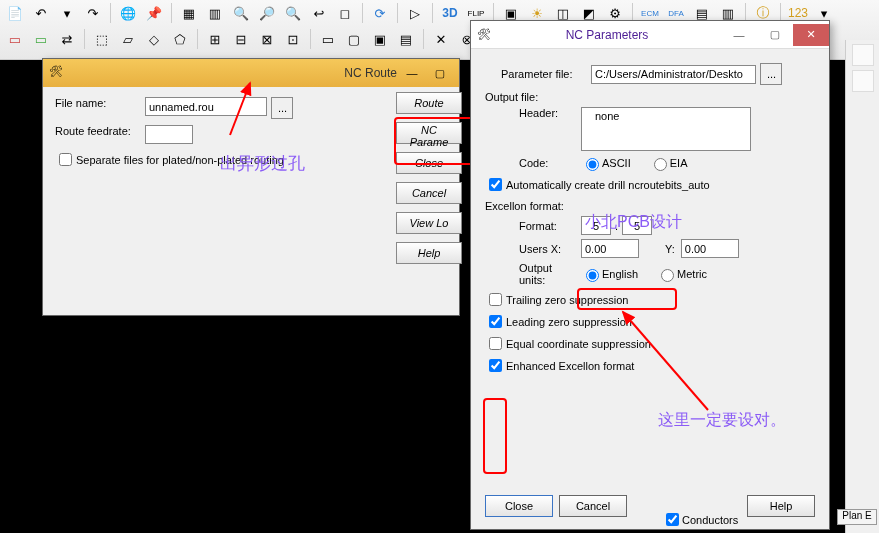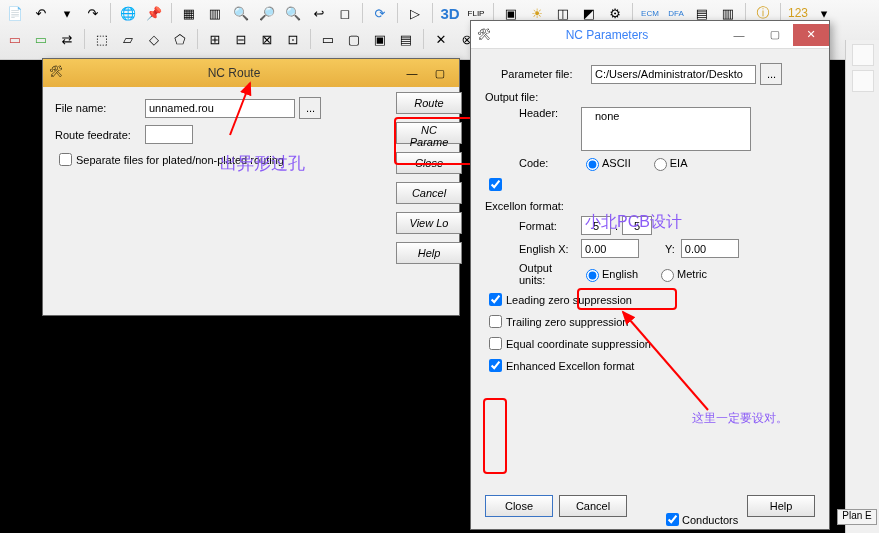--- a/index.html
+++ b/index.html
@@ -11,40 +11,40 @@
 .tb-btn { width: 22px; height: 22px; border: 1px solid transparent; display: inline-flex; align-items: center; justify-content: center; font-size: 13px; cursor: default; }
 .tb-sep { width: 1px; height: 20px; background: #ccc; margin: 0 2px; }
 
 
 .dark-area { position: absolute; top: 60px; left: 0; right: 0; bottom: 0; background: #000; }
 
 
 .dlg-route { position: absolute; top: 58px; left: 42px; width: 418px; height: 258px; background: #f0f0f0; border: 1px solid #666; box-shadow: 3px 3px 8px rgba(0,0,0,.3); }
 .dlg-route .titlebar { height: 28px; background: linear-gradient(#f5c85a, #e8b040); display: flex; align-items: center; padding: 0 6px; }
 .dlg-route .titlebar .ico { width: 16px; height: 16px; margin-right: 6px; }
-.dlg-route .titlebar .title { flex: 1; text-align: center; font-weight: normal; color: #333; font-size: 12px; }
+.dlg-route .titlebar .title { flex: 1; text-align: right; font-weight: normal; color: #333; font-size: 12px; }
 .dlg-route .titlebar .winbtn { width: 26px; height: 18px; margin-left: 2px; display: flex; align-items: center; justify-content: center; }
 .dlg-route .body { padding: 10px 12px; position: relative; }
-.fld-row { display: flex; align-items: center; margin-bottom: 6px; }
+.fld-row { display: flex; margin-bottom: 6px; }
 .fld-input { height: 19px; border: 1px solid #888; padding: 0 3px; background: #fff; }
 .sq-btn { width: 22px; height: 22px; border: 1px solid #888; background: #f0f0f0; margin-left: 4px; font-size: 11px; }
 .chk-row { display: flex; align-items: center; margin-top: 6px; }
 .chk-row input { margin-right: 4px; }
 .btn-stack { position: absolute; top: 92px; left: 396px; display: flex; flex-direction: column; gap: 8px; }
 .dlg-btn { width: 66px; height: 22px; border: 1px solid #888; background: linear-gradient(#fff, #e4e4e4); cursor: default; font-style: italic; }
 
 
 .anno-red { color: #8b5cf6; font-size: 17px; font-weight: normal; position: absolute; font-family: "Microsoft YaHei", sans-serif; }
 .anno-arrow { position: absolute; }
 .red-box { position: absolute; border: 2px solid #ff0000; border-radius: 4px; pointer-events: none; }
 
 
 .dlg-param { position: absolute; top: 20px; left: 470px; width: 360px; height: 510px; background: #f0f0f0; border: 1px solid #666; box-shadow: 3px 3px 8px rgba(0,0,0,.3); }
 .dlg-param .titlebar { height: 28px; background: #fff; display: flex; align-items: center; padding: 0 0 0 6px; border-bottom: 1px solid #ddd; }
-.dlg-param .titlebar .title { flex: 1; text-align: center; font-size: 12px; color: #3b82f6; }
+.dlg-param .titlebar .title { flex: 1; text-align: center; font-size: 12px; color: #4c1d95; }
 .dlg-param .titlebar .wbtn { width: 36px; height: 22px; display: flex; align-items: center; justify-content: center; color: #555; }
 .dlg-param .titlebar .wbtn.close { background: #cd5a5a; color: #fff; }
 .dlg-param .body { padding: 10px 14px; }
 .prow { display: flex; align-items: center; margin: 4px 16px; }
 .plabel { width: 90px; }
 .plabel2 { width: 80px; padding-left: 18px; }
 .pinput { height: 19px; border: 1px solid #888; padding: 0 3px; background: #fff; }
 .psection { margin: 6px 0 2px 0; }
 .multiline { border: 1px solid #888; background: #fff; padding: 2px 13px; height: 44px; width: 170px; overflow: auto; }
 .radio-group { display: flex; align-items: center; margin-right: 18px; }
@@ -79,21 +79,21 @@
     <span class="tb-btn">🔍</span>
     <span class="tb-btn">🔎</span>
     <span class="tb-btn">🔍</span>
     <span class="tb-btn">↩</span>
     <span class="tb-btn">◻</span>
     <span class="tb-sep"></span>
     <span class="tb-btn" style="color:#2a7ad4">⟳</span>
     <span class="tb-sep"></span>
     <span class="tb-btn">▷</span>
     <span class="tb-sep"></span>
-    <span class="tb-btn" style="color:#2a7ad4;font-weight:bold;font-size:15px">3D</span>
+    <span class="tb-btn" style="color:#2a7ad4;font-weight:bold;font-size:12px">3D</span>
     <span class="tb-btn" style="font-size:8px">FLIP</span>
     <span class="tb-sep"></span>
     <span class="tb-btn">▣</span>
     <span class="tb-btn" style="color:#d4a020">☀</span>
     <span class="tb-btn">◫</span>
     <span class="tb-btn">◩</span>
     <span class="tb-btn">⚙</span>
     <span class="tb-sep"></span>
     <span class="tb-btn" style="color:#2a7ad4;font-size:8px">ECM</span>
     <span class="tb-btn" style="color:#2a7ad4;font-size:8px">DFA</span>
@@ -141,21 +141,21 @@
 <div class="dlg-route">
   <div class="titlebar">
     <span class="ico">🛠</span>
     <span class="title">NC Route</span>
     <span class="winbtn">—</span>
     <span class="winbtn">▢</span>
   </div>
   <div class="body">
     <div class="fld-row">
       <span class="plabel">File name:</span>
-      <input class="fld-input" style="width: 150px;" value="unnamed.rou">
+      <input class="fld-input" style="width: 122px;" value="unnamed.rou">
       <button class="sq-btn">...</button>
     </div>
     <div class="fld-row">
       <span class="plabel">Route feedrate:</span>
       <input class="fld-input" style="width: 48px;" value="">
     </div>
     <div class="chk-row">
       <input type="checkbox" style="">
       <span>Separate files for plated/non-plated routing</span>
     </div>
@@ -212,58 +212,59 @@
           <span>ASCII</span>
         </span>
       <span class="radio-group">
           <input type="radio" style="">
           <span>EIA</span>
         </span>
     </div>
 
     <div class="chk-line">
       <input type="checkbox" checked="" style="">
+      <span>Automatically create drill ncroutebits_auto</span>
     </div>
 
     <div class="psection">Excellon format:</div>
 
     <div class="prow">
       <span class="plabel2">Format:</span>
       <input class="pinput" style="width: 30px; text-align: center;" value="5">
       <span style="margin:0 4px">.</span>
       <input class="pinput" style="width: 30px; text-align: center;" value="5">
     </div>
 
     <div class="prow">
-      <span class="plabel2">English X:</span>
+      <span class="plabel2">Users X:</span>
       <input class="pinput" style="width: 58px;" value="0.00">
       <span style="margin:0 6px 0 26px">Y:</span>
       <input class="pinput" style="width: 58px;" value="0.00">
     </div>
 
 
     <div class="prow">
       <span class="plabel2">Output units:</span>
       <span class="radio-group">
           <input type="radio" checked="" style="">
           <span>English</span>
         </span>
       <span class="radio-group">
           <input type="radio" style="">
           <span>Metric</span>
         </span>
     </div>
 
     <div class="chk-line">
+        <input type="checkbox" style="">
+        <span>Trailing zero suppression</span>
+      </div>
+    <div class="chk-line">
         <input type="checkbox" checked="" style="">
         <span>Leading zero suppression</span>
-      </div>
-    <div class="chk-line">
-        <input type="checkbox" style="">
-        <span>Trailing zero suppression</span>
       </div>
     <div class="chk-line">
         <input type="checkbox" style="">
         <span>Equal coordinate suppression</span>
       </div>
     <div class="chk-line">
         <input type="checkbox" checked="" style="">
         <span>Enhanced Excellon format</span>
       </div>
 
@@ -282,19 +283,19 @@
 <div class="anno-red" style="top:212px; left:585px; font-size:16px;">小北PCB设计</div>
 
 <svg class="anno-arrow" style="top:302px; left:608px; width:120px; height:120px;">
   <defs>
       <marker id="ah2" markerWidth="8" markerHeight="8" refX="6" refY="3" orient="auto">
         <path d="M0,0 L7,3 L0,6 Z" fill="#ff0000"></path>
       </marker>
     </defs>
   <line x1="100" y1="108" x2="15" y2="10" stroke="#ff0000" stroke-width="2" marker-end="url(#ah2)"></line>
 </svg>
-<div class="anno-red" style="top:410px; left:692px; font-size:12px;">这里一定要设对。</div>
+<div class="anno-red" style="top:410px; left:658px; font-size:16px;">这里一定要设对。</div>
 
 <div style="position:absolute; bottom:4px; left:662px; display:flex; align-items:center;">
   <input type="checkbox" checked="" style="">
   <span>Conductors</span>
 </div>
 <div class="plan-btn">Plan E</div>
 
 </body></html>

